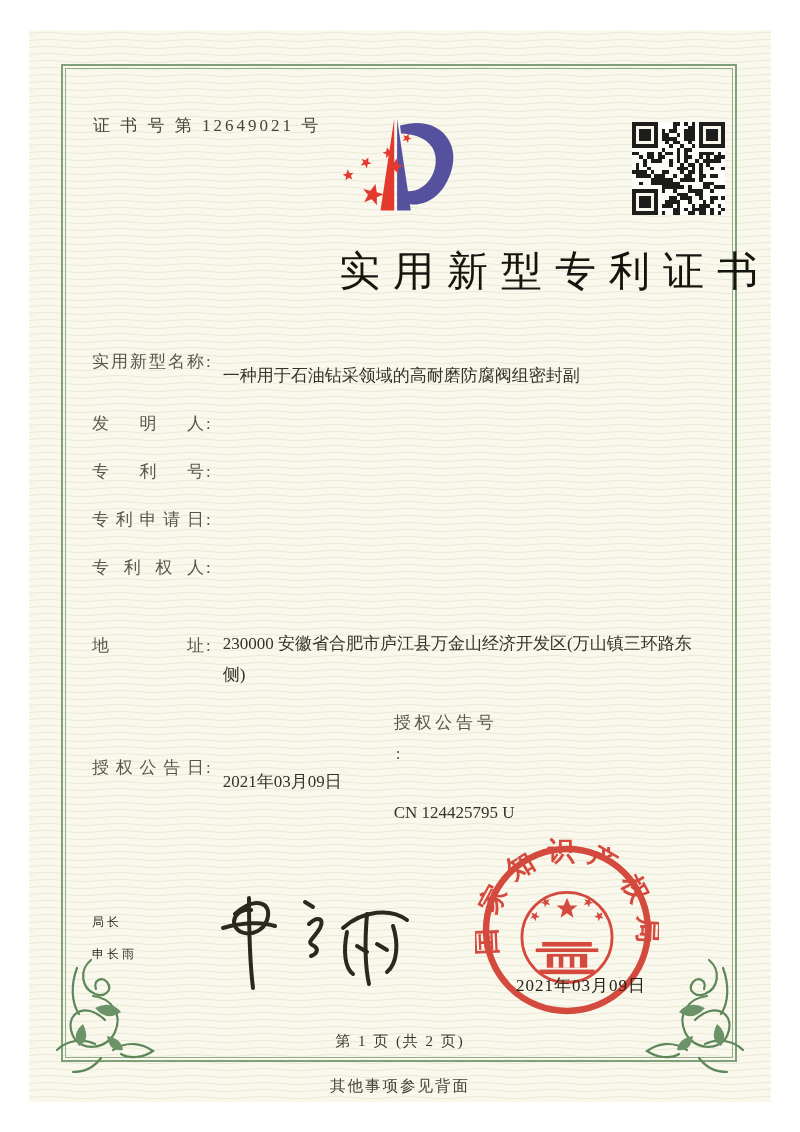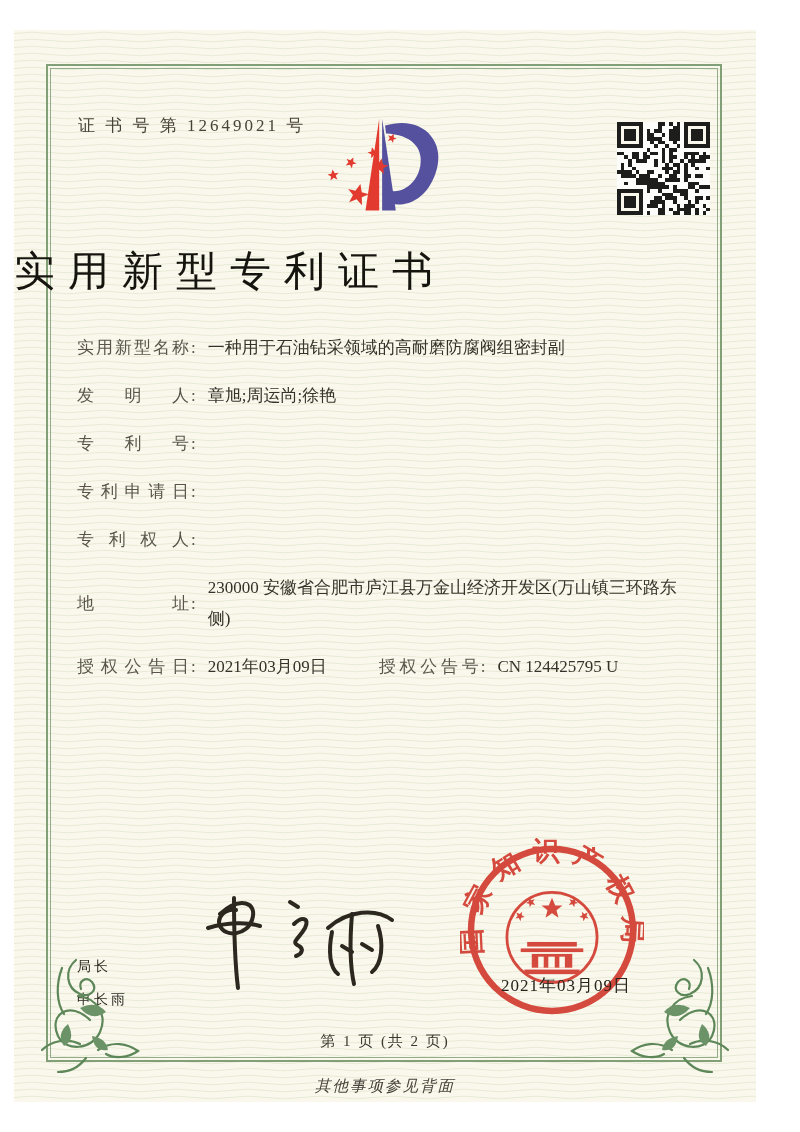--- a/index.html
+++ b/index.html
@@ -1,45 +1,45 @@
 <!DOCTYPE html>
 <html><head>
 <meta charset="utf-8">
 <style>
   html,body{margin:0;padding:0;width:800px;height:1132px;background:#ffffff;overflow:hidden;
     font-family:"Liberation Serif","DejaVu Serif",serif;}
-  .page{position:absolute;left:14px;top:30px;width:742px;height:1072px;background:#e5e5e5;}
+  .page{position:absolute;left:29px;top:30px;width:742px;height:1072px;background:#e5e5e5;}
   .watermark{position:absolute;left:0;top:0;width:100%;height:100%;}
   .frame{position:absolute;left:32px;top:34px;right:34px;bottom:40px;border:2px solid #82a078;}
   .frame-inner{position:absolute;inset:2px;border:1px solid #93ac89;}
   .cert-no{position:absolute;left:64px;top:84px;font-size:17px;color:#474337;letter-spacing:3px;}
   .logo{position:absolute;left:304px;top:80px;width:138px;height:122px;}
   .qr{position:absolute;left:603px;top:92px;width:93px;height:93px;background:#fdfdfb;}
-  .title{position:absolute;left:0;top:214px;width:100%;text-align:left;font-size:41px;
+  .title{position:absolute;left:0;top:214px;width:100%;text-align:right;font-size:41px;
     letter-spacing:13px;color:#16140e;font-weight:500;}
   .fields{position:absolute;left:63px;top:302px;width:630px;font-size:17px;}
   .field{display:flex;line-height:31px;margin-bottom:17px;align-items:center;}
   .flabel{width:112px;flex:none;text-align:justify;text-align-last:justify;color:#59554a;}
   .fcolon{flex:none;margin:0 12px 0 2px;color:#59554a;}
-  .fvalue{max-width:472px;color:#35322a;}
-  .grant-pair2{display:flex;margin-left:52px;}
+  .fvalue{max-width:472px;color:#35322a;margin-top:28px;}
+  .grant-pair2{display:flex;margin-left:52px;flex-direction:column;}
   .grant-pair2 .flabel{width:100px;}
   .paras{position:absolute;left:62px;top:632px;width:622px;font-size:16.5px;line-height:31px;
     color:#4c4538;font-style:italic;}
   .paras p{margin:0;text-indent:2em;}
-  .director{position:absolute;left:63px;top:884px;font-size:14px;color:#2e2b24;margin-top:44px;}
+  .director{position:absolute;left:63px;top:884px;font-size:12px;color:#2e2b24;}
   .director div{margin-bottom:15px;letter-spacing:3px;}
   .sig{position:absolute;left:176px;top:846px;width:224px;height:122px;}
   .seal{position:absolute;left:446px;top:808px;width:184px;height:184px;opacity:.9;}
   .seal-date{position:absolute;left:454px;top:944px;width:196px;text-align:center;
     font-size:17px;color:#26231d;letter-spacing:1px;}
   .pagenum{position:absolute;left:0;top:1002px;width:100%;text-align:center;font-size:15px;
     color:#3c382f;letter-spacing:2px;}
   .backnote{position:absolute;left:0;top:1046px;width:100%;text-align:center;font-size:15.5px;
-    color:#46413a;font-style:italic;letter-spacing:2px;}
+    color:#46413a;letter-spacing:2px;}
   .flourish{position:absolute;width:112px;height:126px;bottom:22px;}
   .flourish.bl{left:14px;}
   .flourish.br{right:14px;transform:scaleX(-1);}
 </style>
 </head>
 <body>
 
 <div class="page">
 
   <svg class="watermark" xmlns="http://www.w3.org/2000/svg">
@@ -302,21 +302,20 @@
 
   <div class="fields">
     <div class="field">
       <span class="flabel">实用新型名称</span>
         <span class="fcolon">:</span>
         <span class="fvalue">一种用于石油钻采领域的高耐磨防腐阀组密封副</span>
     </div>
     <div class="field">
       <span class="flabel">发明人</span>
         <span class="fcolon">:</span>
-        <span class="fvalue">章旭;周运尚;徐艳</span>
     </div>
     <div class="field">
       <span class="flabel">专利号</span>
         <span class="fcolon">:</span>
     </div>
     <div class="field">
       <span class="flabel">专利申请日</span>
         <span class="fcolon">:</span>
     </div>
     <div class="field">

